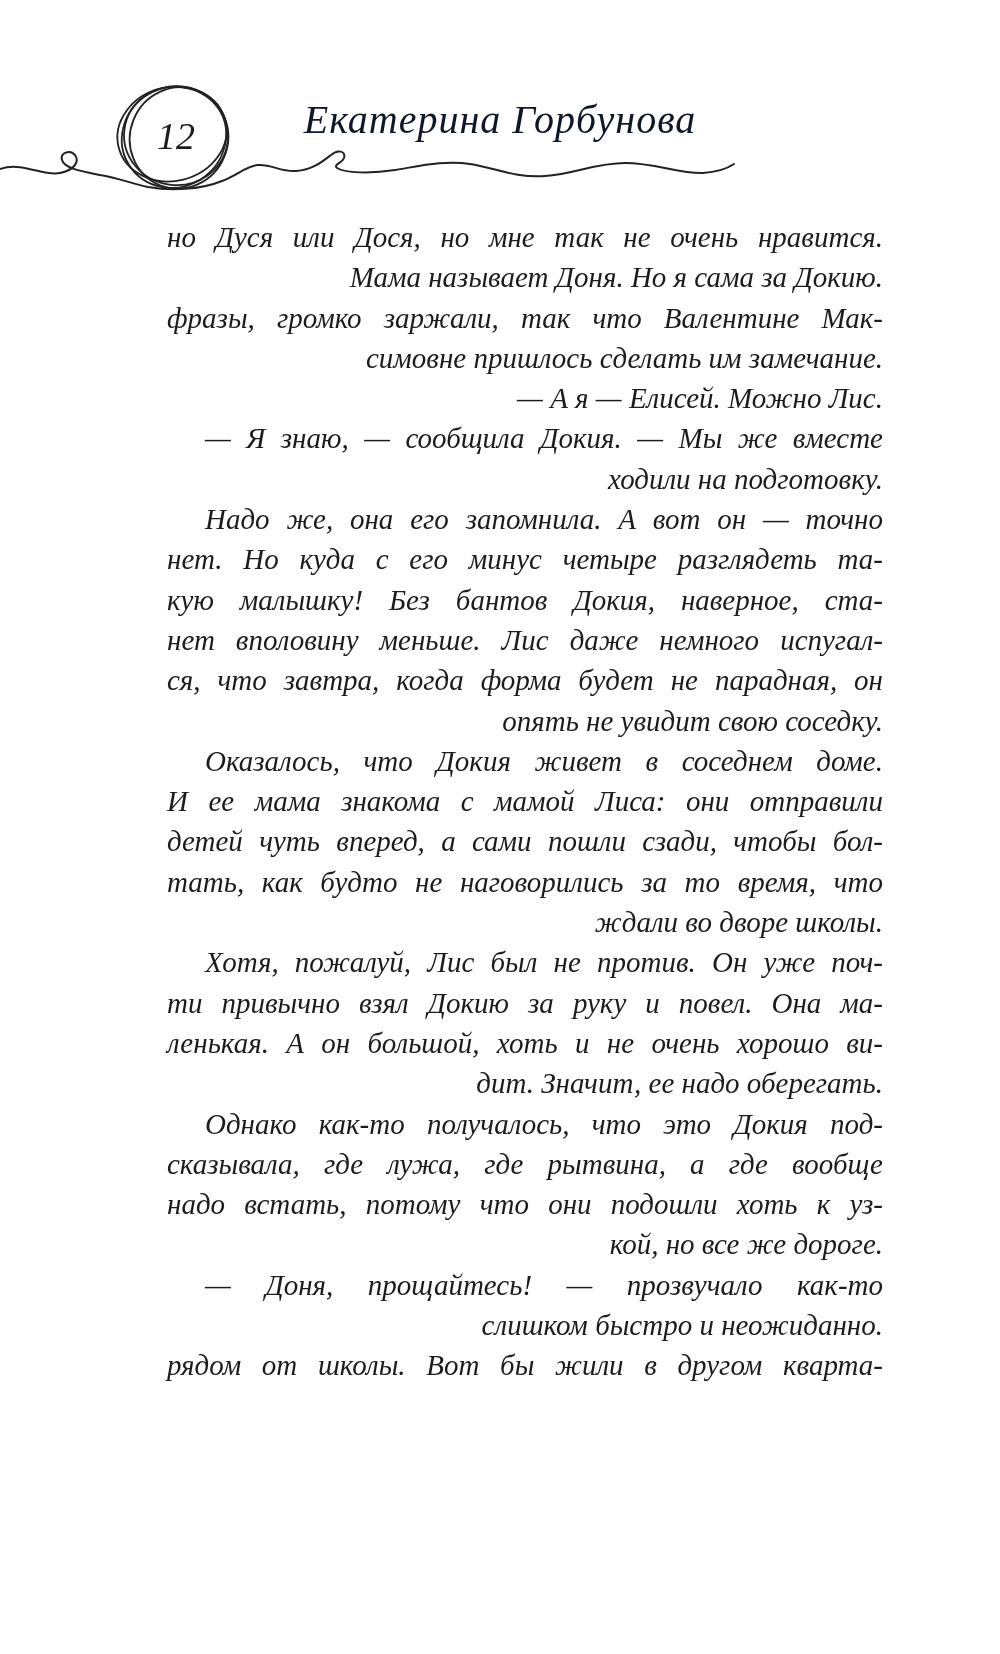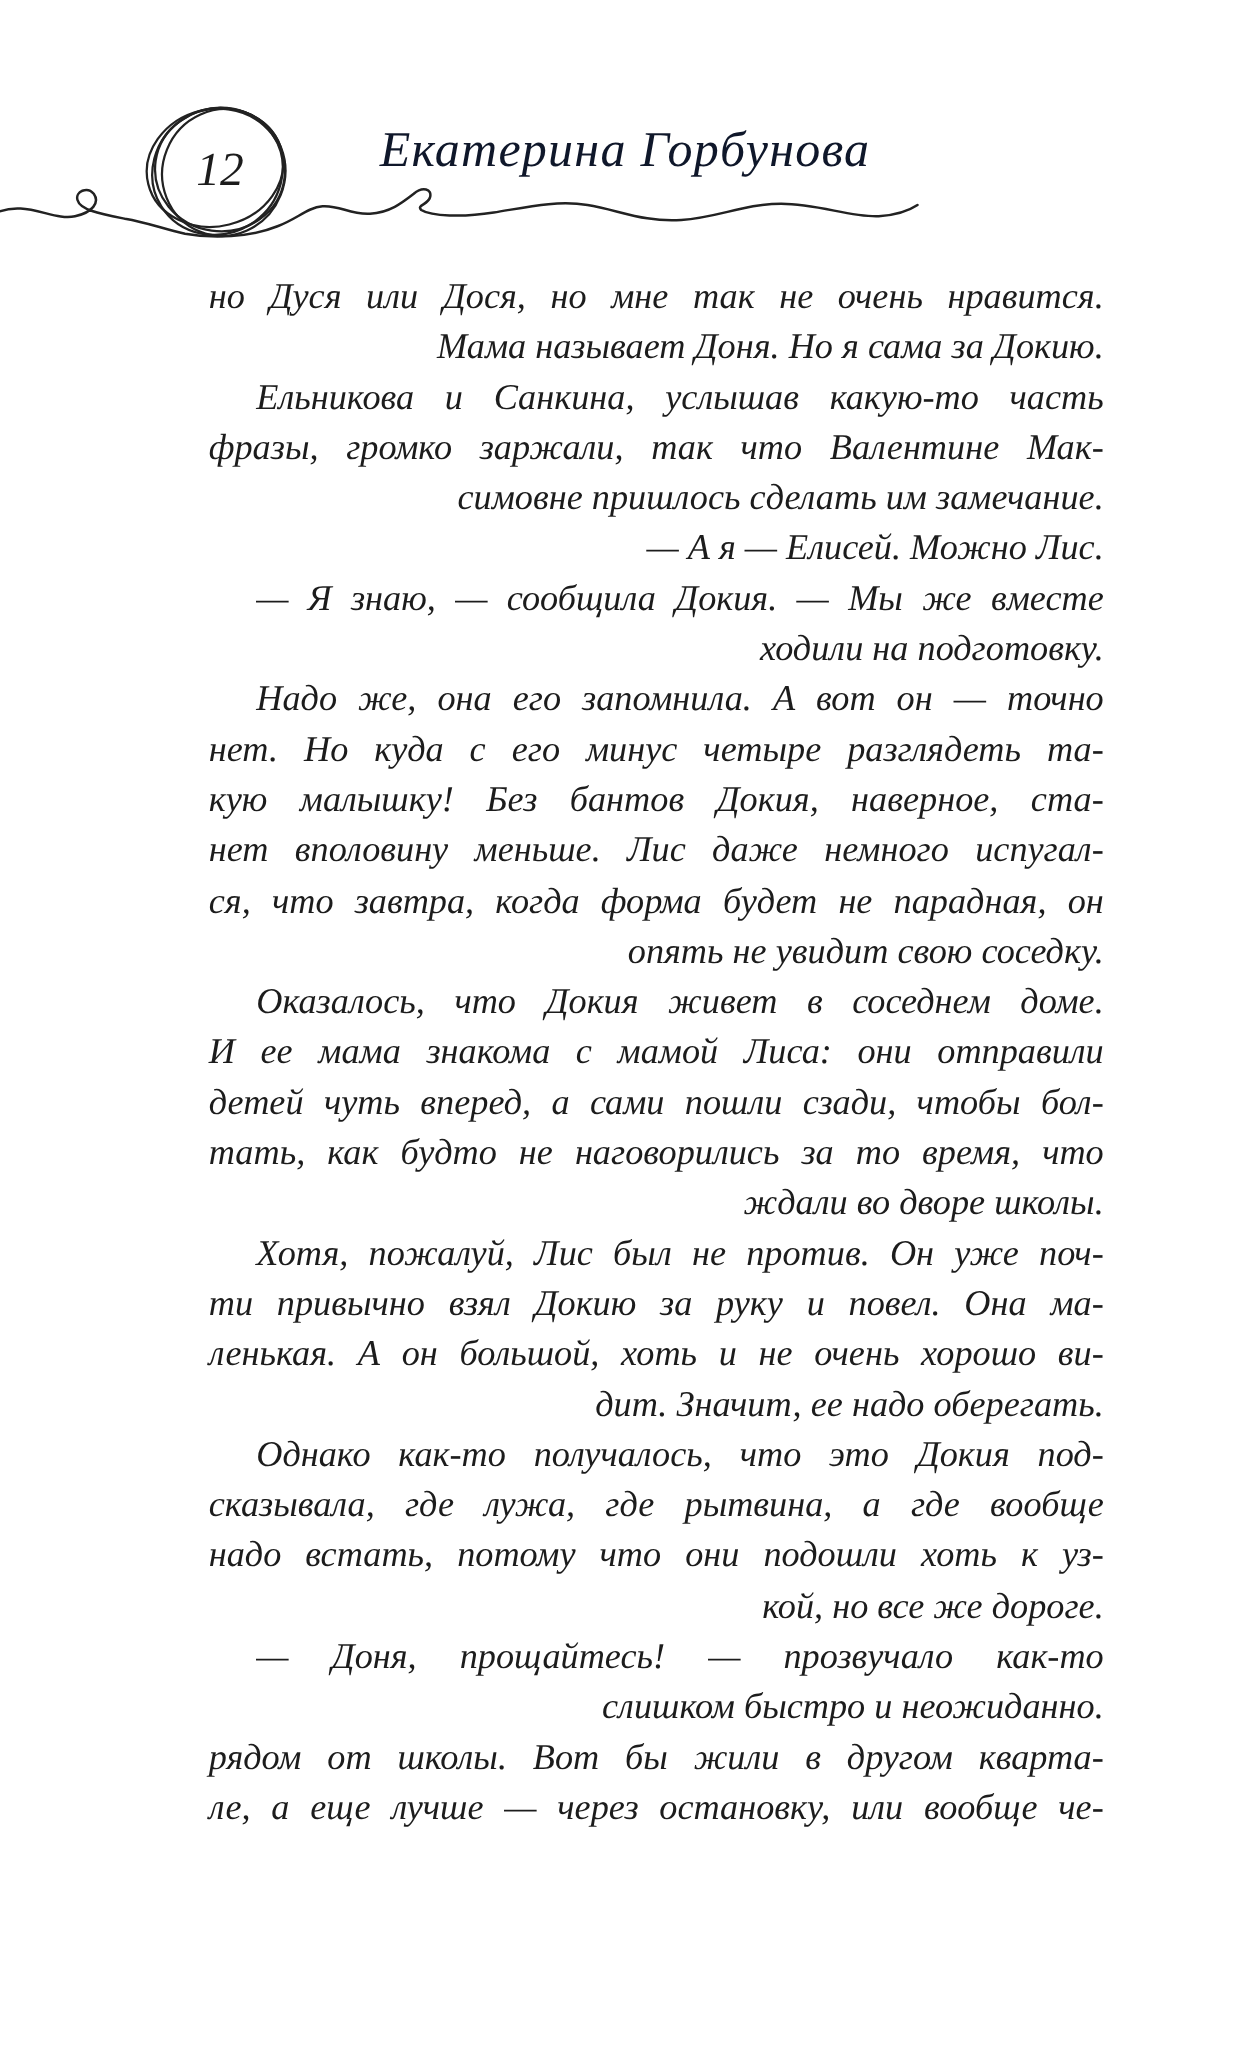--- a/index.html
+++ b/index.html
@@ -106,21 +106,20 @@
       C 718 172, 728 168, 734 164"></path>
   </svg>
 
   <div class="page-number">12</div>
 
   <div class="author-name">Екатерина Горбунова</div>
 
   <div class="body-text">
       <div class="line just">но Дуся или Дося, но мне так не очень нравится.</div>
       <div class="line">Мама называет Доня. Но я сама за Докию.</div>
-      <div class="line indent just">Ельникова и Санкина, услышав какую-то часть</div>
       <div class="line just">фразы, громко заржали, так что Валентине Мак-</div>
       <div class="line">симовне пришлось сделать им замечание.</div>
       <div class="line indent">— А я — Елисей. Можно Лис.</div>
       <div class="line indent just">— Я знаю, — сообщила Докия. — Мы же вместе</div>
       <div class="line">ходили на подготовку.</div>
       <div class="line indent just">Надо же, она его запомнила. А вот он — точно</div>
       <div class="line just">нет. Но куда с его минус четыре разглядеть та-</div>
       <div class="line just">кую малышку! Без бантов Докия, наверное, ста-</div>
       <div class="line just">нет вполовину меньше. Лис даже немного испугал-</div>
       <div class="line just">ся, что завтра, когда форма будет не парадная, он</div>
@@ -134,16 +133,15 @@
       <div class="line just">ти привычно взял Докию за руку и повел. Она ма-</div>
       <div class="line just">ленькая. А он большой, хоть и не очень хорошо ви-</div>
       <div class="line">дит. Значит, ее надо оберегать.</div>
       <div class="line indent just">Однако как-то получалось, что это Докия под-</div>
       <div class="line just">сказывала, где лужа, где рытвина, а где вообще</div>
       <div class="line just">надо встать, потому что они подошли хоть к уз-</div>
       <div class="line">кой, но все же дороге.</div>
       <div class="line indent just">— Доня, прощайтесь! — прозвучало как-то</div>
       <div class="line">слишком быстро и неожиданно.</div>
       <div class="line just">рядом от школы. Вот бы жили в другом кварта-</div>
-      <div class="line just">ле, а еще лучше — через остановку, или вообще че-</div>
     </div>
 
 </div>
 
 </body></html>

